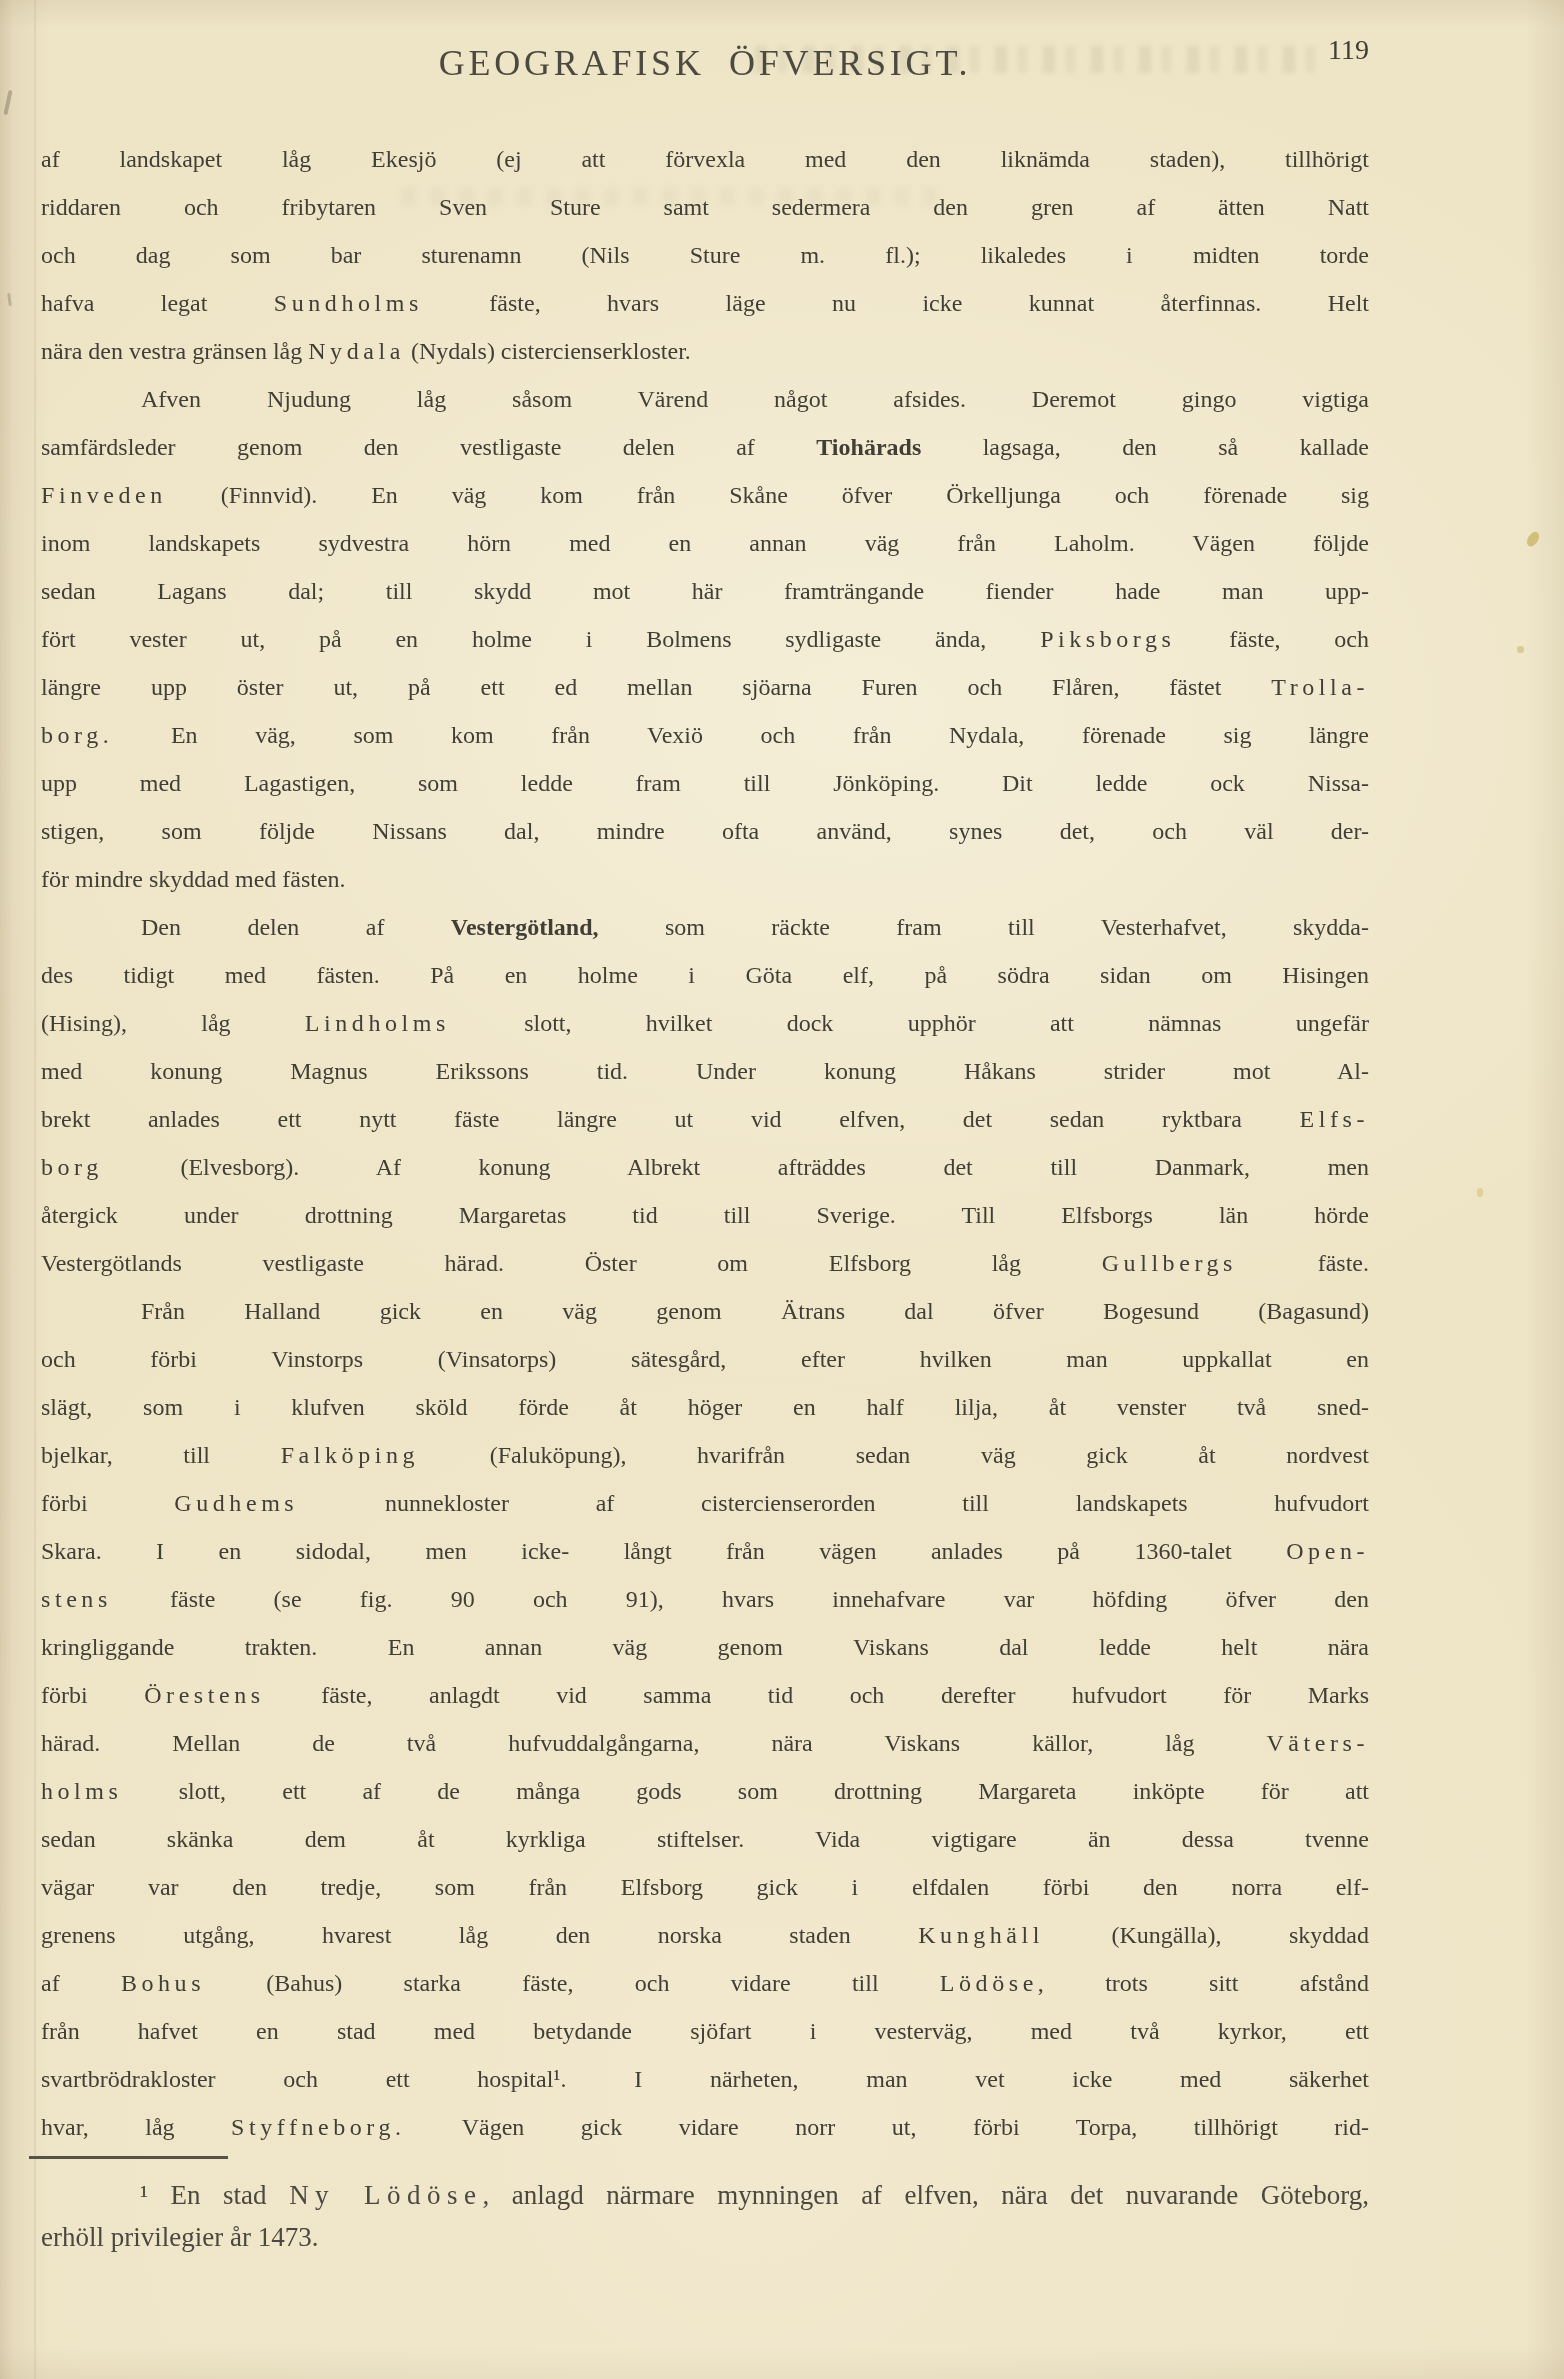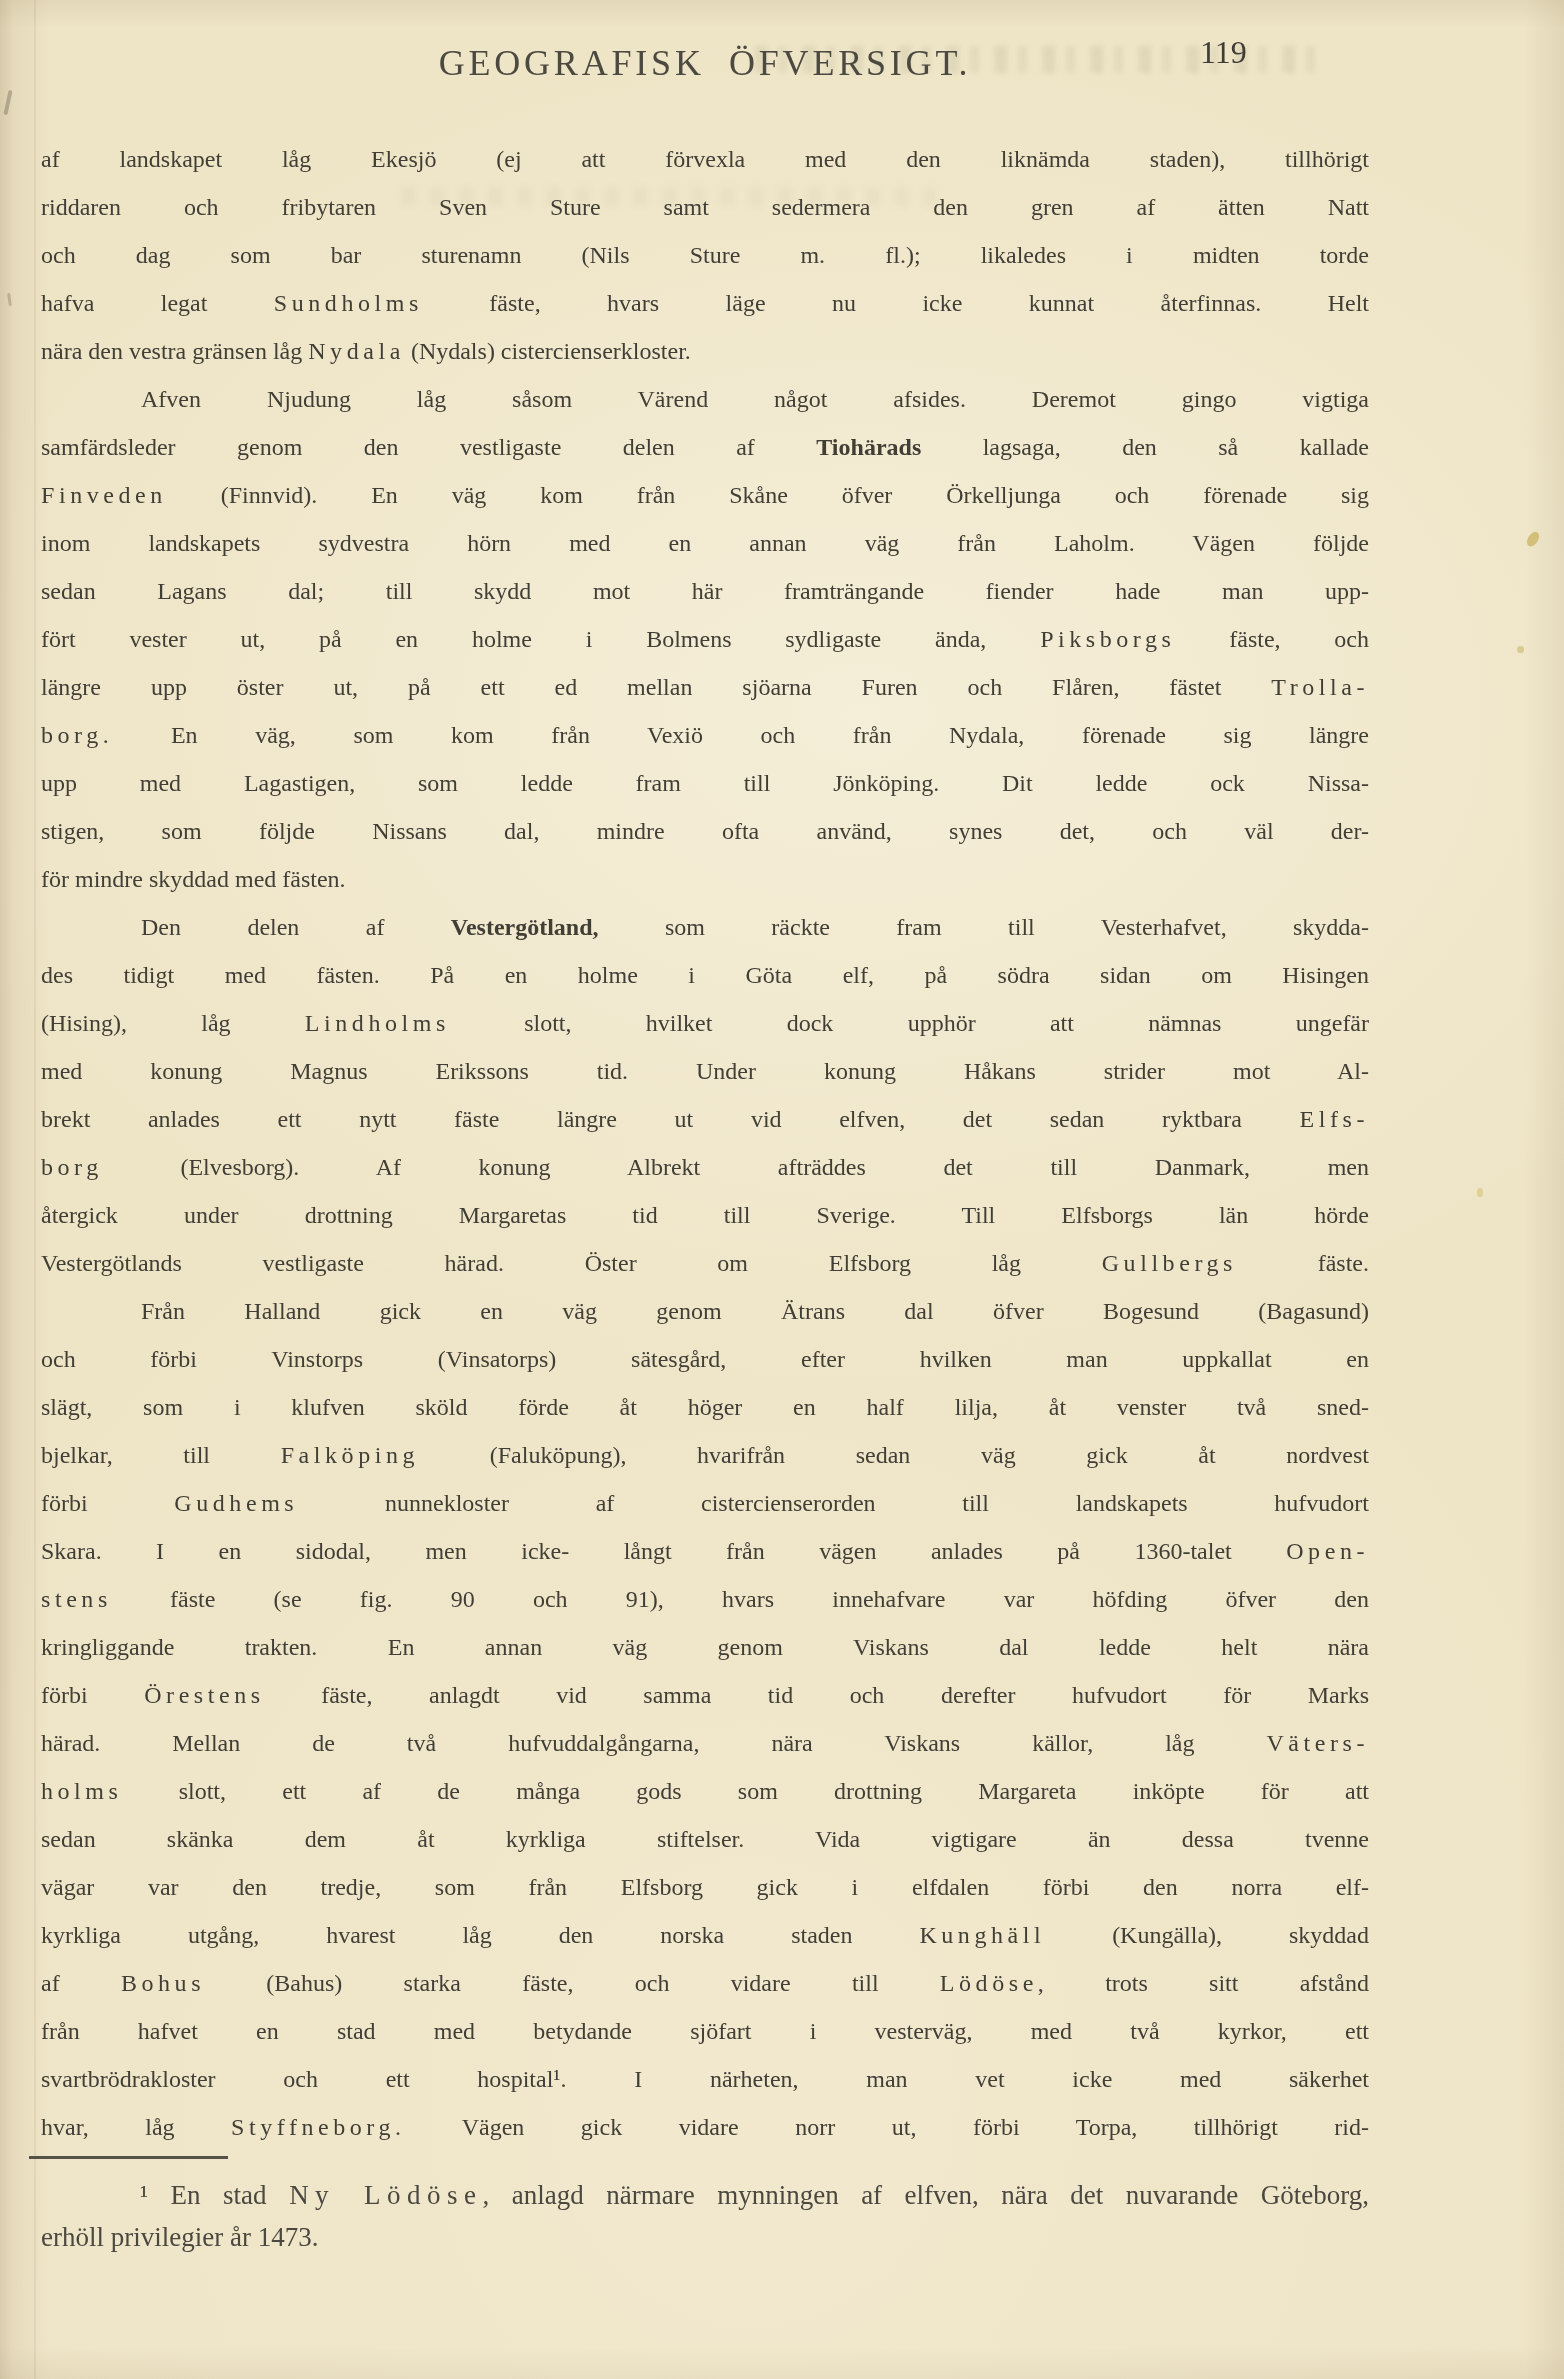--- a/index.html
+++ b/index.html
@@ -23,21 +23,21 @@
       rgba(118,122,86,0.22) 0 12.4px, rgba(118,122,86,0) 12.4px 23px,
       rgba(118,122,86,0.16) 23px 32px, rgba(118,122,86,0) 32px 48px); }
   .ghost2 { position:absolute; left:401px; top:187px; width:535px; height:19px;
     filter:blur(3.8px); opacity:.28; pointer-events:none;
     background:repeating-linear-gradient(90deg,
       rgba(120,118,90,0.20) 0 15.3px, rgba(120,118,90,0) 15.3px 29px); }
   .header-title { position:absolute; left:41px; top:42px; width:1328px;
     text-align:center; font-size:36px; letter-spacing:3.8px; word-spacing:11.5px;
     color:#4c4941; }
   .page-number { position:absolute; left:1200px; top:34px; width:169px;
-    font-size:32px; color:#403d36; }
+    text-align:right; font-size:28px; color:#403d36; }
   .body-text { position:absolute; left:41px; top:135px; width:1328px;
     font-size:24px; line-height:48px; color:#413e36; }
   .line { text-align:justify; text-align-last:justify; height:48px;
     white-space:normal; }
   .line.last { text-align-last:left; }
   .line.indent { text-indent:100px; }
   .sp { letter-spacing:0.19em; }
   .b  { font-weight:bold;margin-top:15px; }
   .footnote-rule { position:absolute; left:29px; top:2156px; width:199px;
     height:2.9px; background:#55524a; }
@@ -108,21 +108,21 @@
         <div class="line"><span class="n">bjelkar, till </span><span class="sp">Falköping</span><span class="n"> (Faluköpung), hvarifrån sedan väg gick åt nordvest</span></div>
         <div class="line"><span class="n">förbi </span><span class="sp">Gudhems</span><span class="n"> nunnekloster af cistercienserorden till landskapets hufvudort</span></div>
         <div class="line"><span class="n">Skara. I en sidodal, men icke- långt från vägen anlades på 1360-talet </span><span class="sp">Open-</span></div>
         <div class="line"><span class="sp">stens</span><span class="n"> fäste (se fig. 90 och 91), hvars innehafvare var höfding öfver den</span></div>
         <div class="line"><span class="n">kringliggande trakten. En annan väg genom Viskans dal ledde helt nära</span></div>
         <div class="line"><span class="n">förbi </span><span class="sp">Örestens</span><span class="n"> fäste, anlagdt vid samma tid och derefter hufvudort för Marks</span></div>
         <div class="line"><span class="n">härad. Mellan de två hufvuddalgångarna, nära Viskans källor, låg </span><span class="sp">Väters-</span></div>
         <div class="line"><span class="sp">holms</span><span class="n"> slott, ett af de många gods som drottning Margareta inköpte för att</span></div>
         <div class="line"><span class="n">sedan skänka dem åt kyrkliga stiftelser. Vida vigtigare än dessa tvenne</span></div>
         <div class="line"><span class="n">vägar var den tredje, som från Elfsborg gick i elfdalen förbi den norra elf-</span></div>
-        <div class="line"><span class="n">kyrkliga utgång, hvarest låg den norska staden </span><span class="sp">Kunghäll</span><span class="n"> (Kungälla), skyddad</span></div>
+        <div class="line"><span class="n">grenens utgång, hvarest låg den norska staden </span><span class="sp">Kunghäll</span><span class="n"> (Kungälla), skyddad</span></div>
         <div class="line"><span class="n">af </span><span class="sp">Bohus</span><span class="n"> (Bahus) starka fäste, och vidare till </span><span class="sp">Lödöse</span><span class="n">, trots sitt afstånd</span></div>
         <div class="line"><span class="n">från hafvet en stad med betydande sjöfart i vesterväg, med två kyrkor, ett</span></div>
         <div class="line"><span class="n">svartbrödrakloster och ett hospital¹. I närheten, man vet icke med säkerhet</span></div>
         <div class="line"><span class="n">hvar, låg </span><span class="sp">Styffneborg.</span><span class="n"> Vägen gick vidare norr ut, förbi Torpa, tillhörigt rid-</span></div>
       </div>
     </div>
 
   <div class="footnote-rule"></div>
   <div class="footnote">
       <div class="fline findent"><span class="n">¹ En stad </span><span class="sp">Ny Lödöse</span><span class="n">, anlagd närmare mynningen af elfven, nära det nuvarande Göteborg,</span></div>

